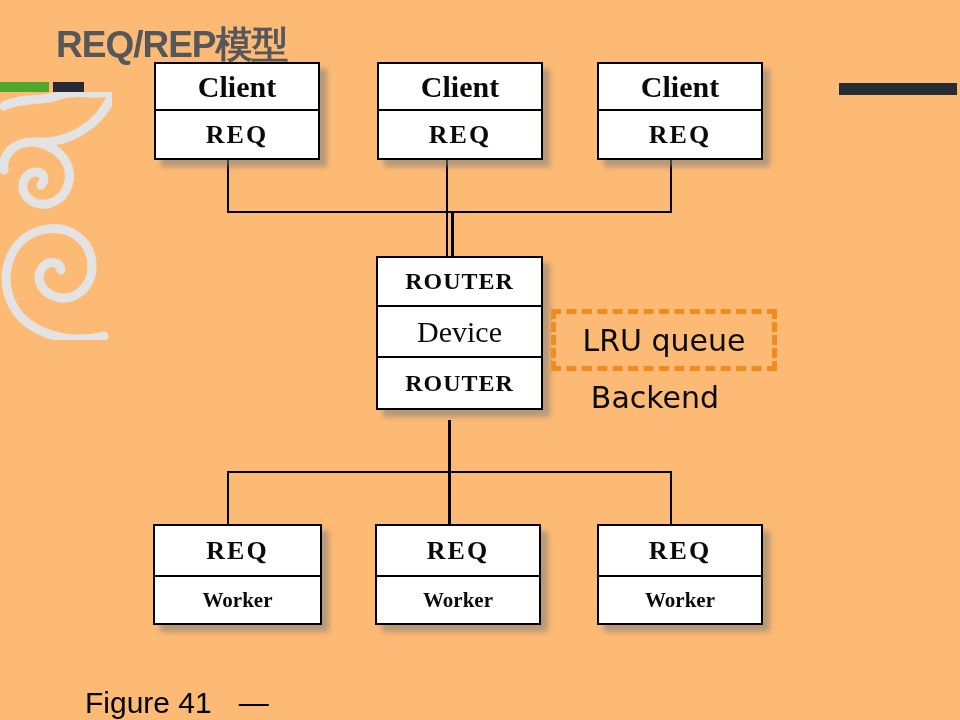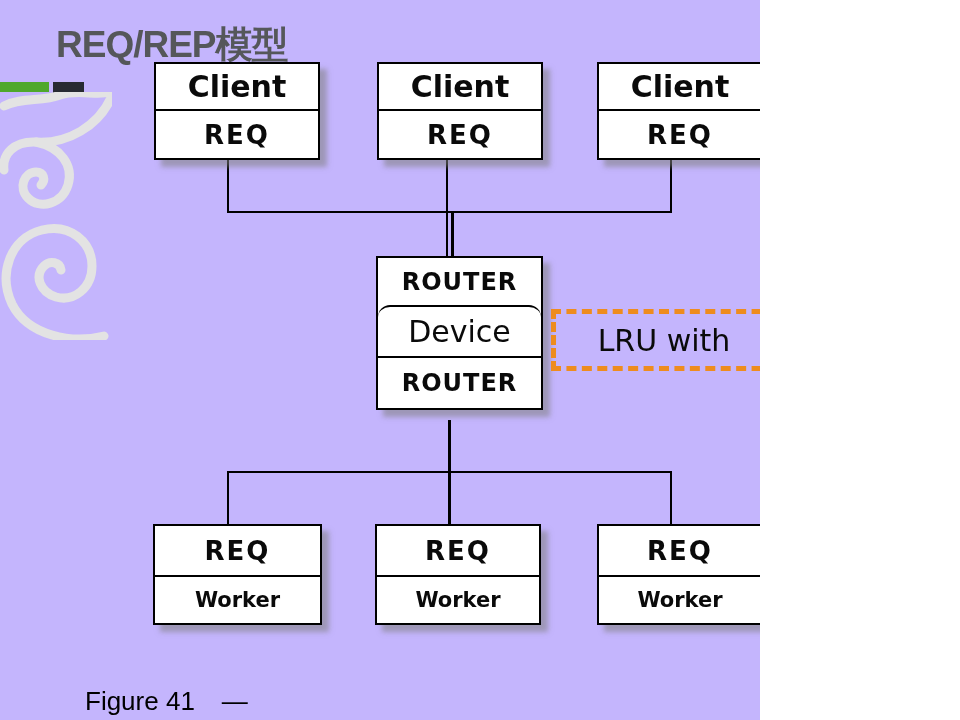--- a/index.html
+++ b/index.html
@@ -1,19 +1,19 @@
 <!DOCTYPE html>
 <html><head>
 <meta charset="utf-8">
 <style>
   html,body{margin:0;padding:0;}
   .slide{
     position:relative;
-    width:760px;height:720px;
-    background:#c4b5fd;
+    width:960px;height:720px;
+    background:#fdba74;
     overflow:hidden;
     font-family:"DejaVu Sans", sans-serif;
   }
   
   .slide-title{
     position:absolute;left:56px;top:20px;
     font-family:"Liberation Sans", sans-serif;
     font-size:37px;font-weight:bold;color:#55575a;
     letter-spacing:-1px;white-space:nowrap;
   }
@@ -27,30 +27,30 @@
   .line{position:absolute;background:#000;}
   
   .node{
     position:absolute;
     background:#fff;border:2px solid #000;
     box-shadow:7px 7px 5px rgba(125,125,125,0.55);
     display:flex;flex-direction:column;
   }
   .cell{
     display:flex;align-items:center;justify-content:center;
-    color:#0a0a0a;white-space:nowrap;
+    color:#0a0a0a;white-space:nowrap;font-family:Liberation Serif, serif;
   }
   .cell + .cell{border-top:2px solid #000;}
   .client-box{left:0;top:62px;width:162px;height:94px;}
   .c1{left:154px;} .c2{left:377px;} .c3{left:597px;}
   .client-box .role{flex:0 0 45px;font-size:30px;font-weight:600;}
   .client-box .sock{flex:1;font-size:26px;font-weight:bold;letter-spacing:2px;}
   .broker-box{left:376px;top:256px;width:163px;height:150px;}
   .broker-box .sock{flex:0 0 47px;font-size:24px;font-weight:bold;letter-spacing:1px;}
-  .broker-box .dev{flex:0 0 49px;font-size:30px;font-weight:400;border-radius:12px;}
+  .broker-box .dev{flex:0 0 49px;font-size:30px;font-weight:400;}
   .broker-box .sock2{flex:1;font-size:24px;font-weight:bold;letter-spacing:1px;}
   .worker-box{top:524px;width:162px;height:97px;}
   .w1{left:153px;width:165px;} .w2{left:375px;} .w3{left:597px;}
   .worker-box .sock{flex:0 0 49px;font-size:26px;font-weight:bold;letter-spacing:2px;}
   .worker-box .role{flex:1;font-size:21px;font-weight:bold;}
   
   .annot{
     position:absolute;color:#0a0a0a;
     font-size:30px;text-align:center;white-space:nowrap;
   }
@@ -59,21 +59,21 @@
   .lru-box{
     position:absolute;left:551px;top:309px;width:216px;height:52px;
     border:5px dashed #ee8c1e;
     display:flex;align-items:center;justify-content:center;
   }
   .lru-box .annot-lru{position:static;font-weight:400;}
   
   .caption{
     position:absolute;left:85px;top:686px;
     font-family:"Liberation Sans", sans-serif;
-    font-size:26px;color:#000;
+    font-size:30px;color:#000;
     display:flex;align-items:baseline;white-space:nowrap;
   }
   .caption .fig{font-weight:400;}
   .caption .dash{margin-left:27px;font-weight:400;}
   .caption .cap-title{margin-left:66px;font-weight:bold;letter-spacing:-0.5px;}
 </style>
 </head>
 <body>
 
 <div class="slide">
@@ -117,22 +117,23 @@
     <div class="cell sock">REQ</div>
   </div>
 
   <div class="node broker-box">
     <div class="cell sock">ROUTER</div>
     <div class="cell dev">Device</div>
     <div class="cell sock2">ROUTER</div>
   </div>
 
   <div class="lru-box">
-    <div class="annot annot-lru">LRU with</div>
+    <div class="annot annot-lru">LRU queue</div>
   </div>
+  <div class="annot annot-backend">Backend</div>
 
   <div class="node worker-box w1">
     <div class="cell sock">REQ</div>
     <div class="cell role">Worker</div>
   </div>
   <div class="node worker-box w2">
     <div class="cell sock">REQ</div>
     <div class="cell role">Worker</div>
   </div>
   <div class="node worker-box w3">

